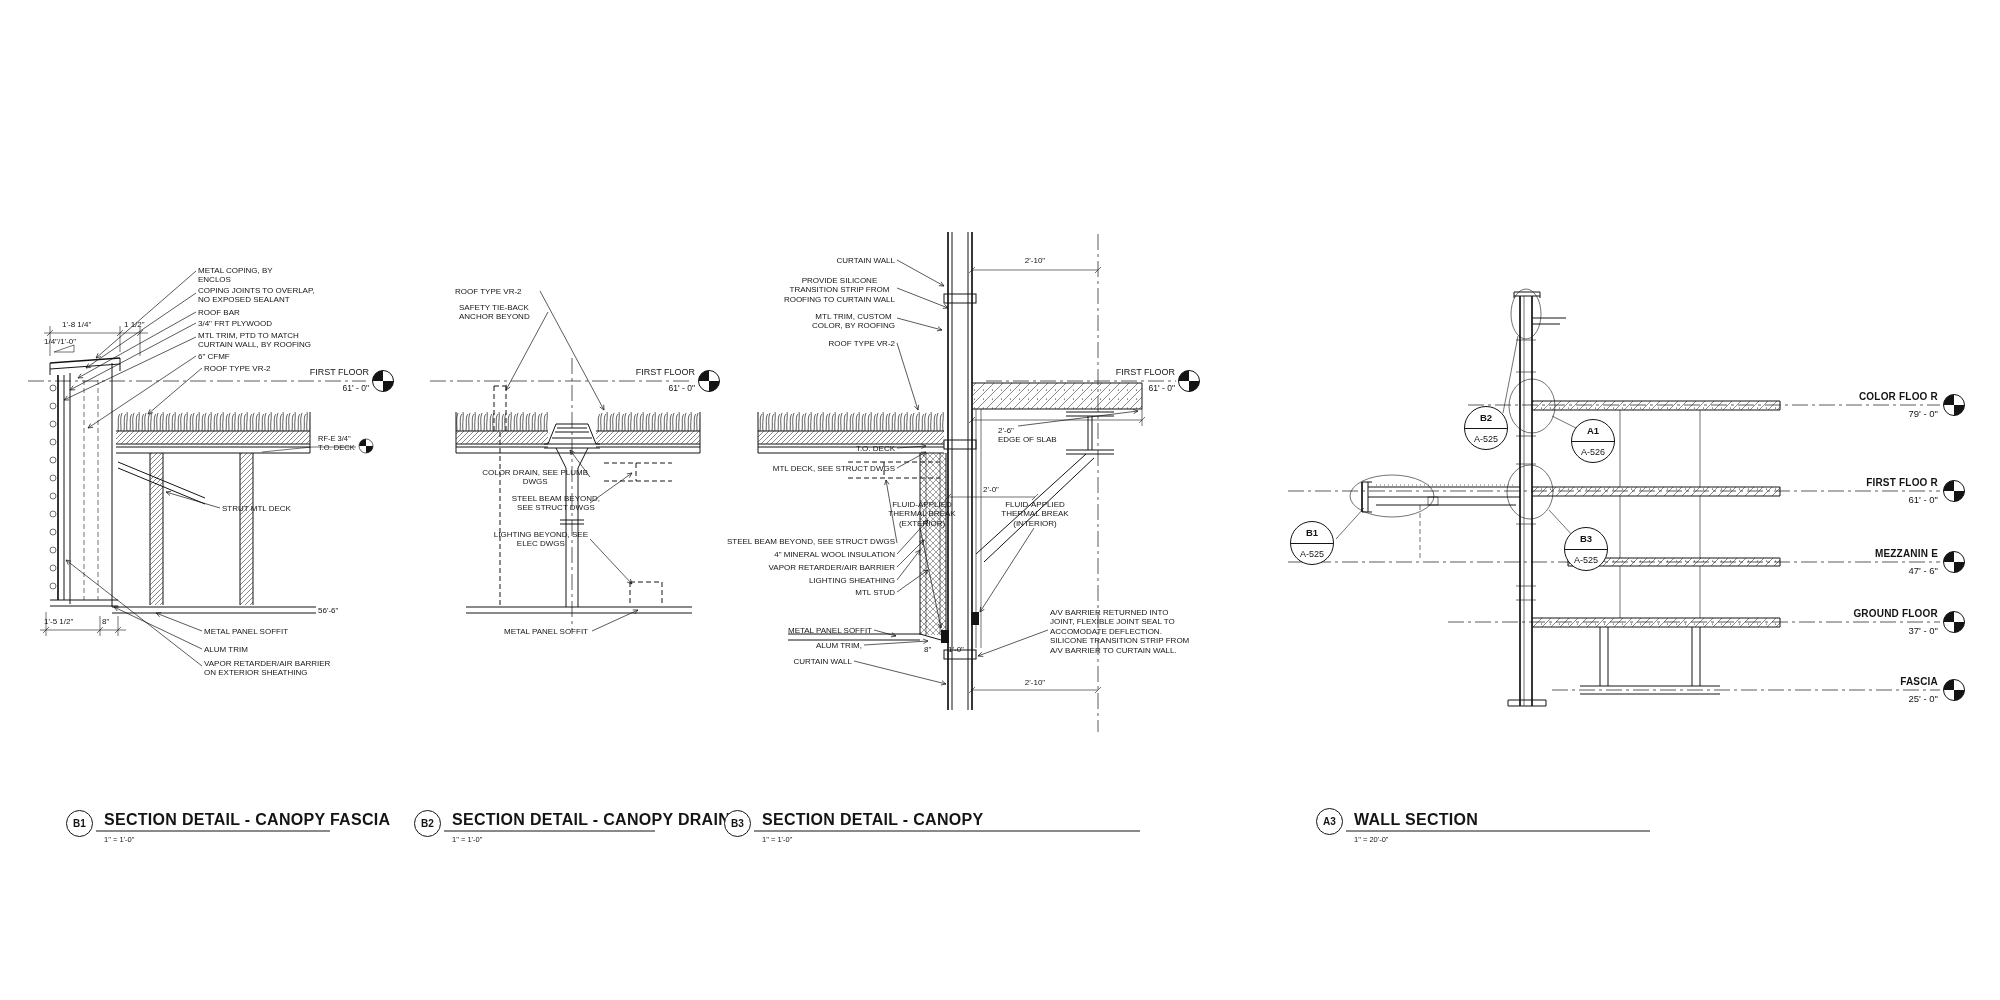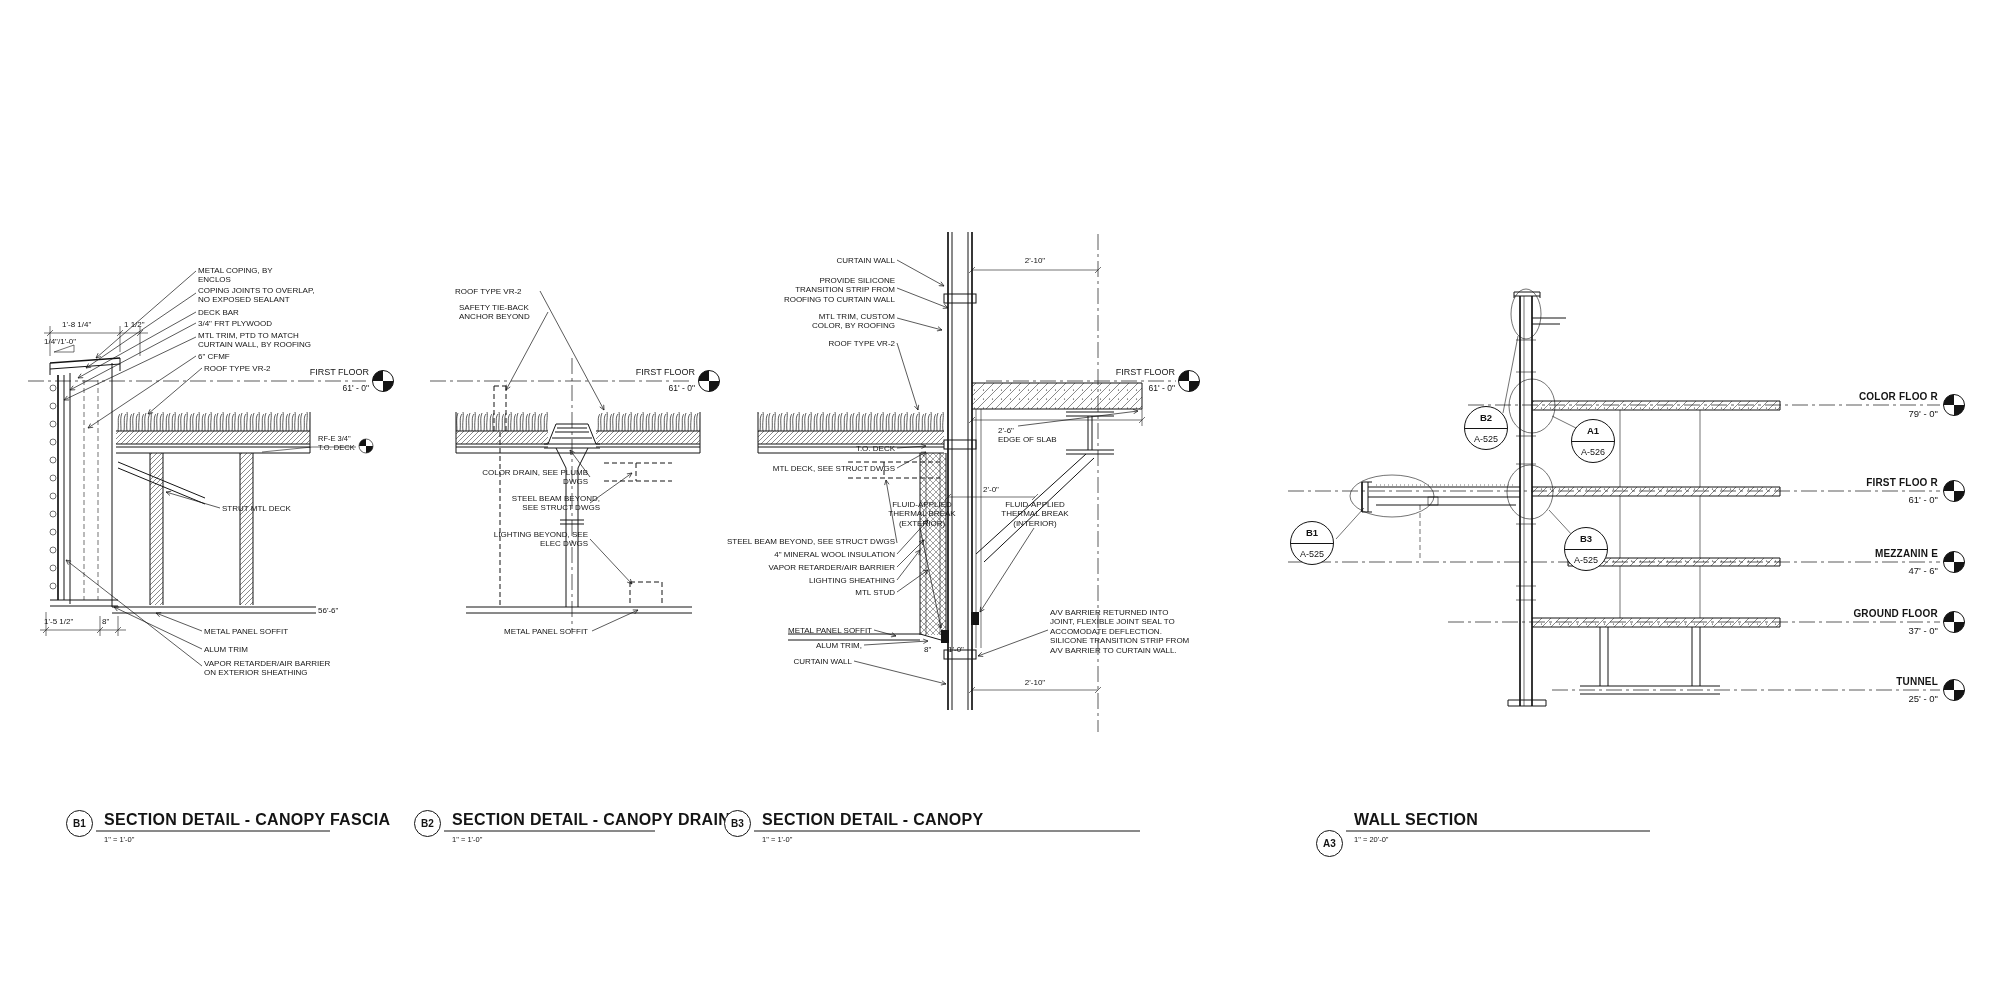--- a/index.html
+++ b/index.html
@@ -7,21 +7,21 @@
   #sheet{position:relative;width:2000px;height:1000px;background:#fff;overflow:hidden;
          font-family:"Liberation Sans",sans-serif;color:#141414}
   #linework{position:absolute;left:0;top:0}
   .ln{stroke:#141414;fill:none;stroke-width:1}
   .thin{stroke:#141414;fill:none;stroke-width:.6}
   .thick{stroke:#141414;fill:none;stroke-width:1.7}
   .dash{stroke-dasharray:5 3}
   .cl{stroke:#141414;fill:none;stroke-width:.7;stroke-dasharray:16 4 3 4}
   .ldr{stroke:#141414;fill:none;stroke-width:.7}
   .lbl{position:absolute;font-size:8px;line-height:1.18;white-space:pre-line;color:#141414}
-  .r{text-align:right}
+  .r{text-align:center}
   .c{text-align:center}
   .tiny{font-size:7.5px;line-height:1.15}
   .lvl-name{position:absolute;font-size:10px;font-weight:700;letter-spacing:.2px;white-space:nowrap}
   .lvl-elev{position:absolute;font-size:9.5px;white-space:nowrap}
   .lvl-sm-name{position:absolute;font-size:9px;font-weight:400;white-space:nowrap}
   .lvl-sm-elev{position:absolute;font-size:8.5px;white-space:nowrap}
   .callout{position:absolute;width:44px;height:44px;border:1.2px solid #141414;border-radius:50%;
            background:#fff;display:flex;flex-direction:column}
   .callout .ctop{flex:1;display:flex;align-items:center;justify-content:center;
                  font-size:9.5px;font-weight:700;border-bottom:1px solid #141414}
@@ -226,21 +226,21 @@
 
   <g>
     <path class="ln" d="M96,831 H330 M444,831 H655 M754,831 H1140 M1346,831 H1650"></path>
   </g>
 </svg>
 
 <div class="lbl" style="left:198px;top:266px">METAL COPING, BY
 ENCLOS</div>
 <div class="lbl" style="left:198px;top:286px">COPING JOINTS TO OVERLAP,
 NO EXPOSED SEALANT</div>
-<div class="lbl" style="left:198px;top:308px">DECK BAR</div>
+<div class="lbl" style="left:198px;top:308px">ROOF BAR</div>
 <div class="lbl" style="left:198px;top:319px">3/4" FRT PLYWOOD</div>
 <div class="lbl" style="left:198px;top:331px">MTL TRIM, PTD TO MATCH
 CURTAIN WALL, BY ROOFING</div>
 <div class="lbl" style="left:198px;top:352px">6" CFMF</div>
 <div class="lbl" style="left:204px;top:364px">ROOF TYPE VR-2</div>
 <div class="lbl" style="left:222px;top:504px">STRUT MTL DECK</div>
 <div class="lbl" style="left:204px;top:627px">METAL PANEL SOFFIT</div>
 <div class="lbl" style="left:204px;top:645px">ALUM TRIM</div>
 <div class="lbl" style="left:204px;top:659px">VAPOR RETARDER/AIR BARRIER
 ON EXTERIOR SHEATHING</div>
@@ -323,29 +323,29 @@
   <div class="cbot">A-525</div>
 </div>
 <div class="lvl-name r" style="right:62px;top:391px">COLOR FLOO R</div>
 <div class="lvl-elev r" style="right:62px;top:408px">79' - 0"</div>
 <div class="lvl-name r" style="right:62px;top:477px">FIRST FLOO R</div>
 <div class="lvl-elev r" style="right:62px;top:494px">61' - 0"</div>
 <div class="lvl-name r" style="right:62px;top:548px">MEZZANIN E</div>
 <div class="lvl-elev r" style="right:62px;top:565px">47' - 6"</div>
 <div class="lvl-name r" style="right:62px;top:608px">GROUND FLOOR</div>
 <div class="lvl-elev r" style="right:62px;top:625px">37' - 0"</div>
-<div class="lvl-name r" style="right:62px;top:676px">TUNNEL</div>
+<div class="lvl-name r" style="right:62px;top:676px">FASCIA</div>
 <div class="lvl-elev r" style="right:62px;top:693px">25' - 0"</div>
 
 <div class="tbubble" style="left:66px;top:810px">B1</div>
 <div class="dtitle" style="left:104px;top:811px">SECTION DETAIL - CANOPY FASCIA</div>
 <div class="dscale" style="left:104px;top:835px">1" = 1'-0"</div>
 <div class="tbubble" style="left:414px;top:810px">B2</div>
 <div class="dtitle" style="left:452px;top:811px">SECTION DETAIL - CANOPY DRAIN</div>
 <div class="dscale" style="left:452px;top:835px">1" = 1'-0"</div>
 <div class="tbubble" style="left:724px;top:810px">B3</div>
 <div class="dtitle" style="left:762px;top:811px">SECTION DETAIL - CANOPY</div>
 <div class="dscale" style="left:762px;top:835px">1" = 1'-0"</div>
-<div class="tbubble" style="left:1316px;top:830px">A3</div>
+<div class="tbubble" style="left:1316px;top:808px">A3</div>
 <div class="dtitle" style="left:1354px;top:811px">WALL SECTION</div>
 <div class="dscale" style="left:1354px;top:835px">1" = 20'-0"</div>
 
 </div>
 
 </body></html>

